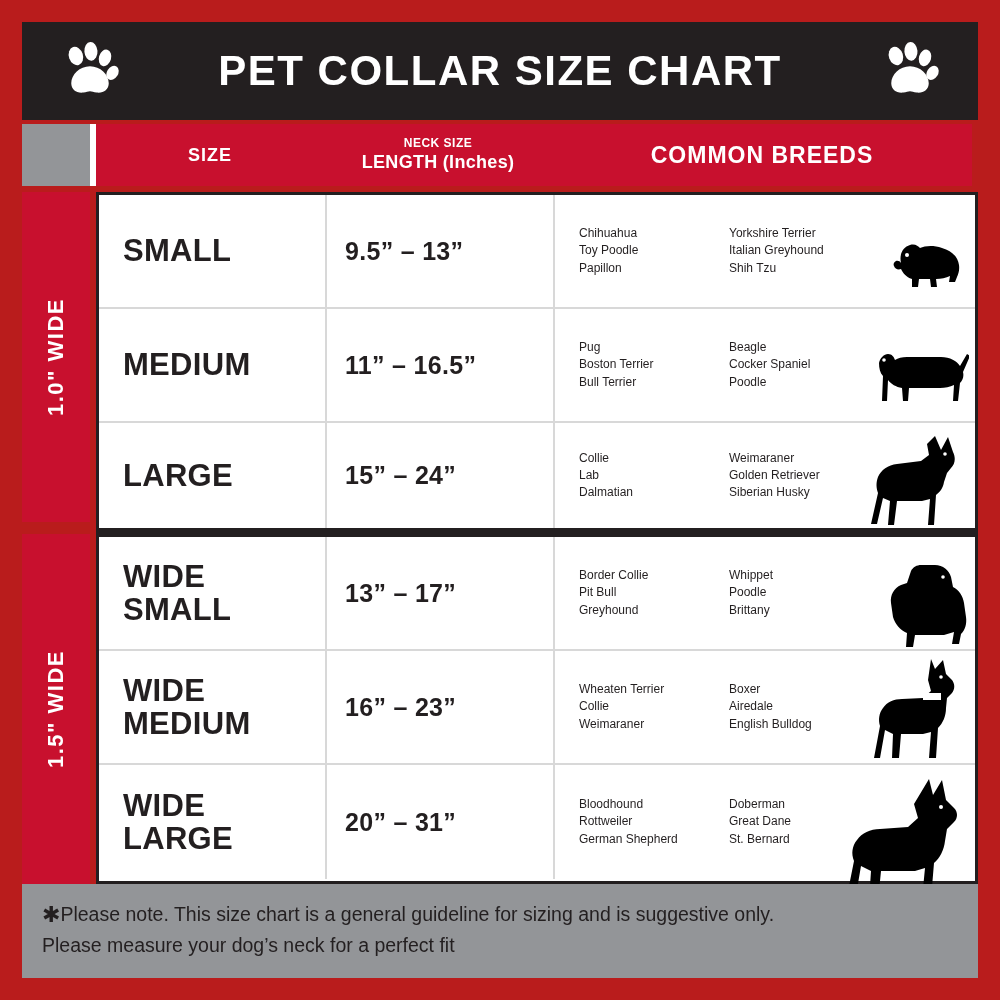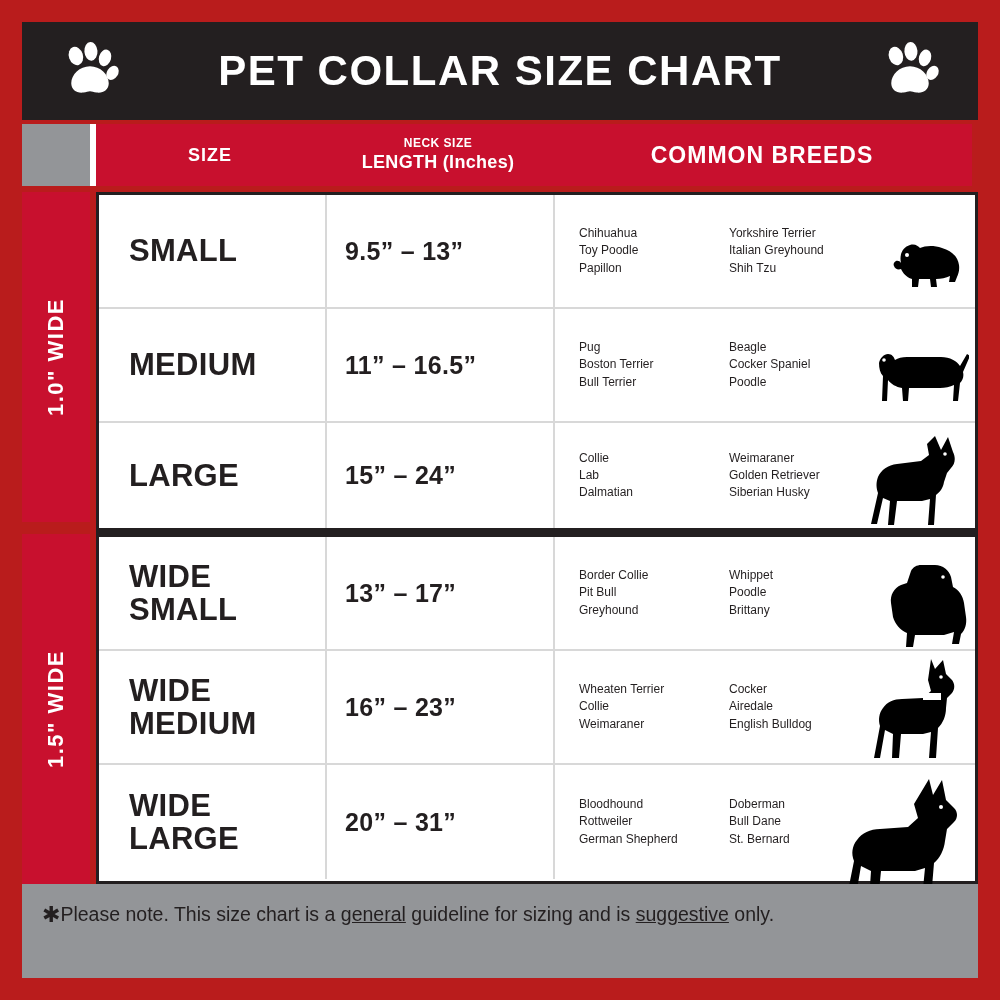--- a/index.html
+++ b/index.html
@@ -114,21 +114,21 @@
     border-bottom: 2px solid #d8d8d8;
     position: relative;
   }
   .row.thick { border-bottom: 9px solid #231f20; }
   .row.last { border-bottom: none; }
 
   .cell-size {
     width: 228px;
     display: flex;
     align-items: center;
-    padding-left: 30px;
+    padding-left: 24px;
     border-right: 2px solid #d8d8d8;
     font-size: 31px;
     font-weight: bold;
     color: #231f20;
     line-height: 1.08;
     letter-spacing: .3px;
   }
   .cell-size .two-line { display: block; }
   .cell-len {
     width: 228px;
@@ -169,21 +169,21 @@
     left: 22px; top: 884px;
     width: 956px; height: 94px;
     background: #939598;
     padding: 14px 20px 0 20px;
   }
   .footer p {
     color: #231f20;
     font-size: 19.5px;
     line-height: 1.5;
   }
-  .footer .u { text-decoration: underline; }
+  .footer .u { }
   .star { font-size: 22px; vertical-align: -1px; }
 </style>
 </head>
 <body>
 
 <div id="page">
 
   <div class="header">
     <svg class="paw left" viewBox="0 0 64 64">
       <ellipse cx="17" cy="16" rx="7.5" ry="10" fill="#fff" transform="rotate(-18 17 16)"></ellipse>
@@ -327,21 +327,21 @@
           </span>
         </div>
         <div class="cell-len">16” – 23”</div>
         <div class="cell-breeds">
           <div class="breed-col c1">
             <div>Wheaten Terrier</div>
             <div>Collie</div>
             <div>Weimaraner</div>
           </div>
           <div class="breed-col c2">
-            <div>Cocker</div>
+            <div>Boxer</div>
             <div>Airedale</div>
             <div>English Bulldog</div>
           </div>
           <svg class="dog-silhouette" width="100" height="104" viewBox="0 0 100 104">
             <path fill="#000" d="M62 2l4 10 8-9 3 14 6 6c3 4 3 9 0 13l-5 5-1 10c0 8-3 15-8 20l-2 30h-7l2-26-8 2H32l-2 24h-7l1-24-8-4-5 28H5l6-32c-2-6-1-13 3-18 4-6 11-9 19-9l21-1 8-7-3-11z"></path>
             <rect x="54" y="36" width="18" height="7" fill="#fff"></rect>
             <circle cx="72" cy="20" r="1.8" fill="#fff"></circle>
           </svg>
         </div>
       </div>
@@ -355,32 +355,33 @@
         </div>
         <div class="cell-len">20” – 31”</div>
         <div class="cell-breeds">
           <div class="breed-col c1">
             <div>Bloodhound</div>
             <div>Rottweiler</div>
             <div>German Shepherd</div>
           </div>
           <div class="breed-col c2">
             <div>Doberman</div>
-            <div>Bull Dane</div>
+            <div>Great Dane</div>
             <div>St. Bernard</div>
           </div>
           <svg class="dog-silhouette" width="132" height="124" viewBox="0 0 132 124" style="bottom:-22px;">
             <path fill="#000" d="M92 2l4 16 9-15 4 20 8 8c4 4 4 10 0 14l-7 7-2 12c-1 9-5 17-11 22l-3 36h-9l3-31-10 3H44l-3 30h-9l2-30-10-5-6 35H9l8-40c-3-7-2-15 3-21 5-7 13-11 23-11l28-2 10-9-4-14z"></path>
             <circle cx="104" cy="30" r="2" fill="#fff"></circle>
           </svg>
         </div>
       </div>
 
     </div>
   </div>
 
   <div class="footer">
     <p>
       <span class="star">✱</span><span>Please note. This size chart is a </span><span class="u">general</span><span> guideline for sizing and is </span><span class="u">suggestive</span><span> only.</span>
     </p>
+    <p>Please measure your dog’s neck for a perfect fit</p>
   </div>
 
 </div>
 
 </body></html>

